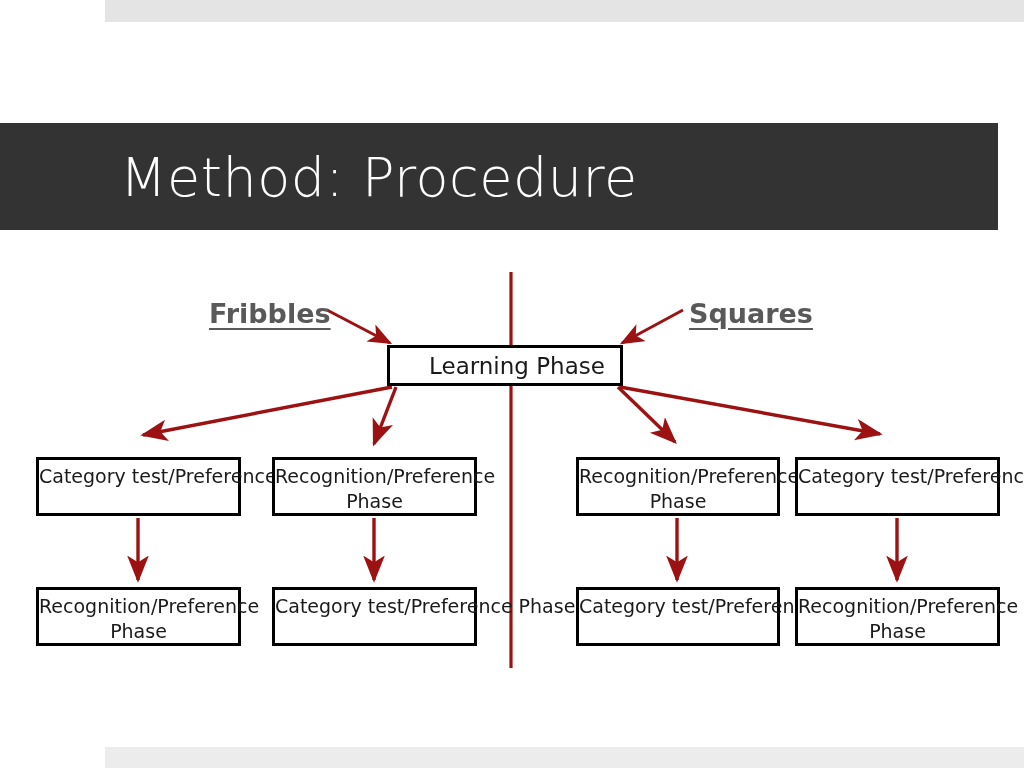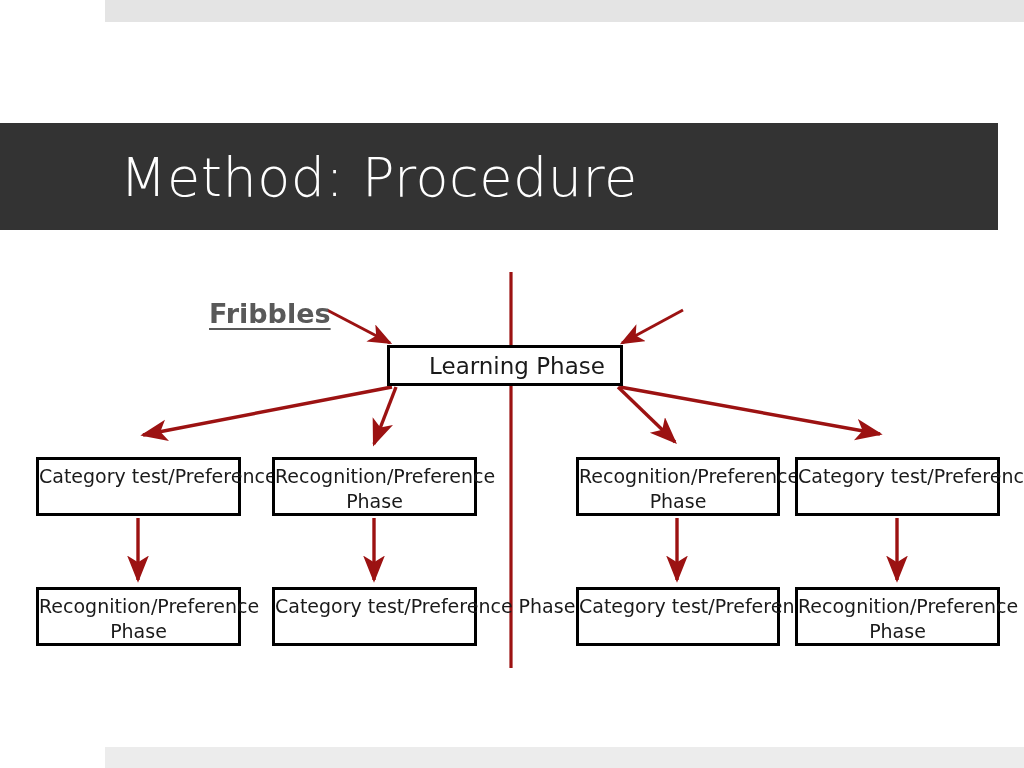--- a/index.html
+++ b/index.html
@@ -156,20 +156,21 @@
       <line x1="620" y1="157" x2="880" y2="204" stroke="#9c1212" stroke-width="3.4" marker-end="url(#ah)"></line>
 
       <line x1="138" y1="288" x2="138" y2="350" stroke="#9c1212" stroke-width="3.4" marker-end="url(#ah)"></line>
       <line x1="374" y1="288" x2="374" y2="350" stroke="#9c1212" stroke-width="3.4" marker-end="url(#ah)"></line>
       <line x1="677" y1="288" x2="677" y2="350" stroke="#9c1212" stroke-width="3.4" marker-end="url(#ah)"></line>
       <line x1="897" y1="288" x2="897" y2="350" stroke="#9c1212" stroke-width="3.4" marker-end="url(#ah)"></line>
     </svg>
 
     <div class="group-label group-fribbles">Fribbles</div>
 
+    <div class="group-label group-squares">Squares</div>
 
     <div class="node node-learning">
       <span class="node-text">Learning Phase</span>
     </div>
 
     <div class="node node-r1c1 overflow">
       <span class="node-text">Category test/Preference Phase</span>
     </div>
     <div class="node node-r1c2">
       <span class="node-text">Recognition/Preference Phase</span>

